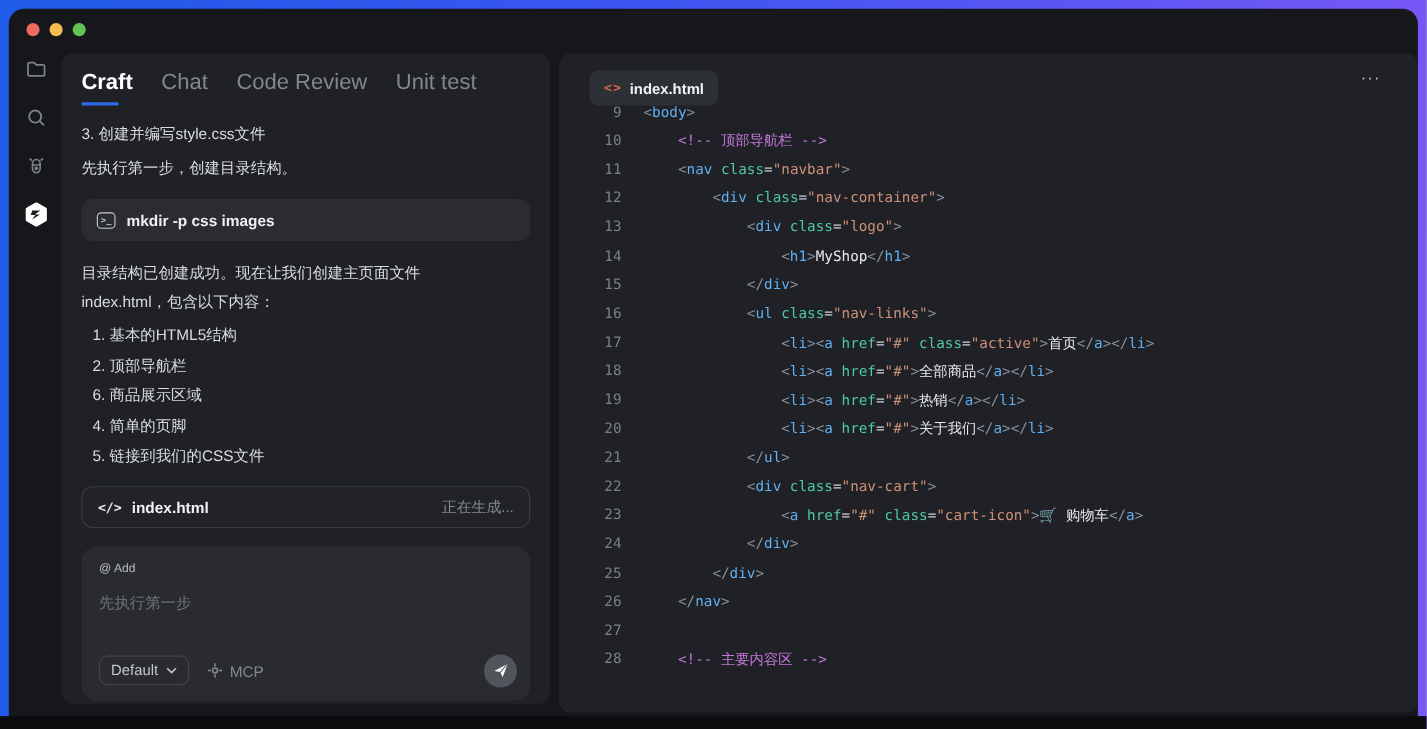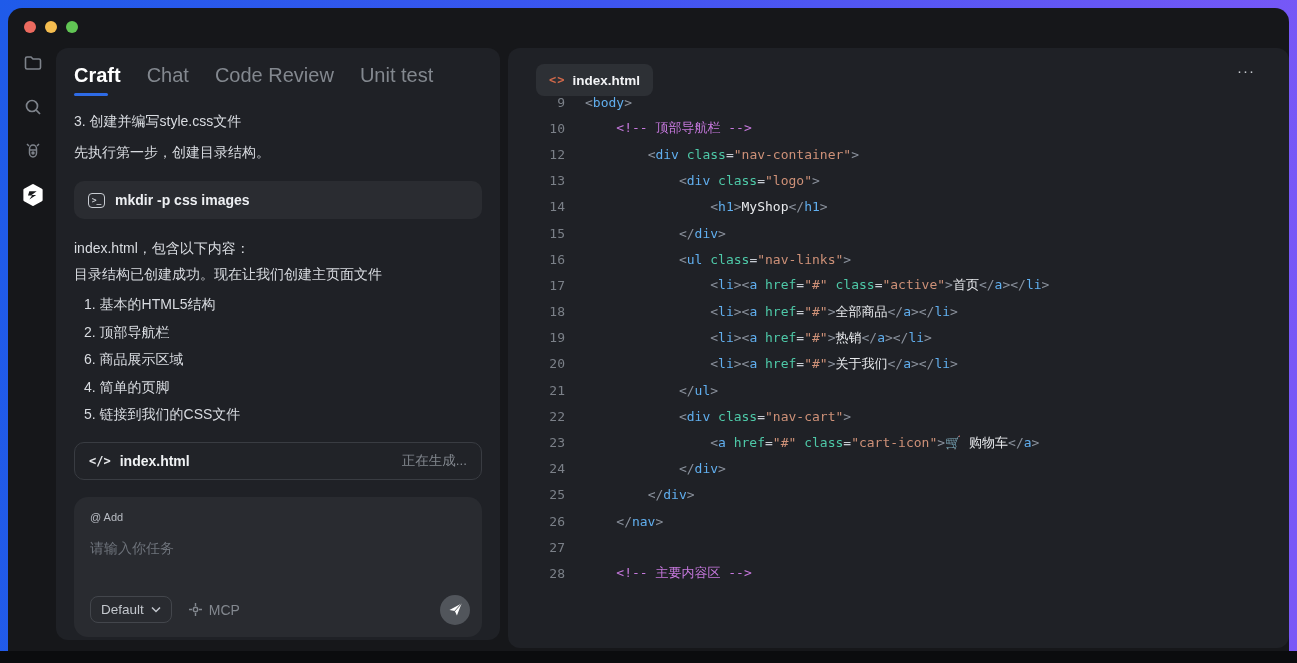--- a/index.html
+++ b/index.html
@@ -144,41 +144,41 @@
     <div class="chat-body">
       <div class="msg-line">3. 创建并编写style.css文件</div>
       <div class="msg-line">先执行第一步，创建目录结构。</div>
 
       <div class="term-chip">
         <span class="term-ico">&gt;_</span>
         <span class="term-cmd">mkdir -p css images</span>
       </div>
 
       <div class="para">
+        <div>目录结构已创建成功。现在让我们创建主页面文件</div>
         <div>index.html，包含以下内容：</div>
-        <div>目录结构已创建成功。现在让我们创建主页面文件</div>
       </div>
 
       <div class="list" id="assistant-list">
           <div>1. 基本的HTML5结构</div>
           <div>2. 顶部导航栏</div>
           <div>6. 商品展示区域</div>
           <div>4. 简单的页脚</div>
           <div>5. 链接到我们的CSS文件</div>
         </div>
 
       <div class="file-card">
         <span class="code-glyph">&lt;/&gt;</span>
         <span class="file-name">index.html</span>
         <span class="file-status">正在生成...</span>
       </div>
 
       <div class="composer">
         <div class="add-row">@ Add</div>
-        <div class="placeholder">请输入你任务</div>
+        <div class="placeholder">先执行第一步</div>
         <div class="composer-bottom">
           <span class="model-chip">
             <span>Default</span>
             <svg width="10" height="7" viewBox="0 0 10 7" fill="none" stroke="#C3C7CD" stroke-width="1.5">
                 <path d="M1 1.5 L5 5.5 L9 1.5"></path>
               </svg>
           </span>
           <span class="mcp">
             <svg width="15" height="15" viewBox="0 0 15 15" fill="none" stroke="#83888F" stroke-width="1.4">
               <circle cx="7.5" cy="7.5" r="2.2"></circle>
@@ -209,20 +209,24 @@
       <div class="code-scroll" id="code-lines">
           <div class="code-row">
             <span class="ln">9</span>
             <span class="code-text"><span class="tk-p">&lt;</span><span class="tk-t">body</span><span class="tk-p">&gt;</span></span>
           </div>
           <div class="code-row">
             <span class="ln">10</span>
             <span class="code-text">    <span class="tk-c">&lt;!-- 顶部导航栏 --&gt;</span></span>
           </div>
           <div class="code-row">
+            <span class="ln">11</span>
+            <span class="code-text">    <span class="tk-p">&lt;</span><span class="tk-t">nav</span><span class="tk-x"> </span><span class="tk-a">class</span><span class="tk-o">=</span><span class="tk-s">"navbar"</span><span class="tk-p">&gt;</span></span>
+          </div>
+          <div class="code-row">
             <span class="ln">12</span>
             <span class="code-text">        <span class="tk-p">&lt;</span><span class="tk-t">div</span><span class="tk-x"> </span><span class="tk-a">class</span><span class="tk-o">=</span><span class="tk-s">"nav-container"</span><span class="tk-p">&gt;</span></span>
           </div>
           <div class="code-row">
             <span class="ln">13</span>
             <span class="code-text">            <span class="tk-p">&lt;</span><span class="tk-t">div</span><span class="tk-x"> </span><span class="tk-a">class</span><span class="tk-o">=</span><span class="tk-s">"logo"</span><span class="tk-p">&gt;</span></span>
           </div>
           <div class="code-row">
             <span class="ln">14</span>
             <span class="code-text">                <span class="tk-p">&lt;</span><span class="tk-t">h1</span><span class="tk-p">&gt;</span><span class="tk-x">MyShop</span><span class="tk-p">&lt;/</span><span class="tk-t">h1</span><span class="tk-p">&gt;</span></span>

